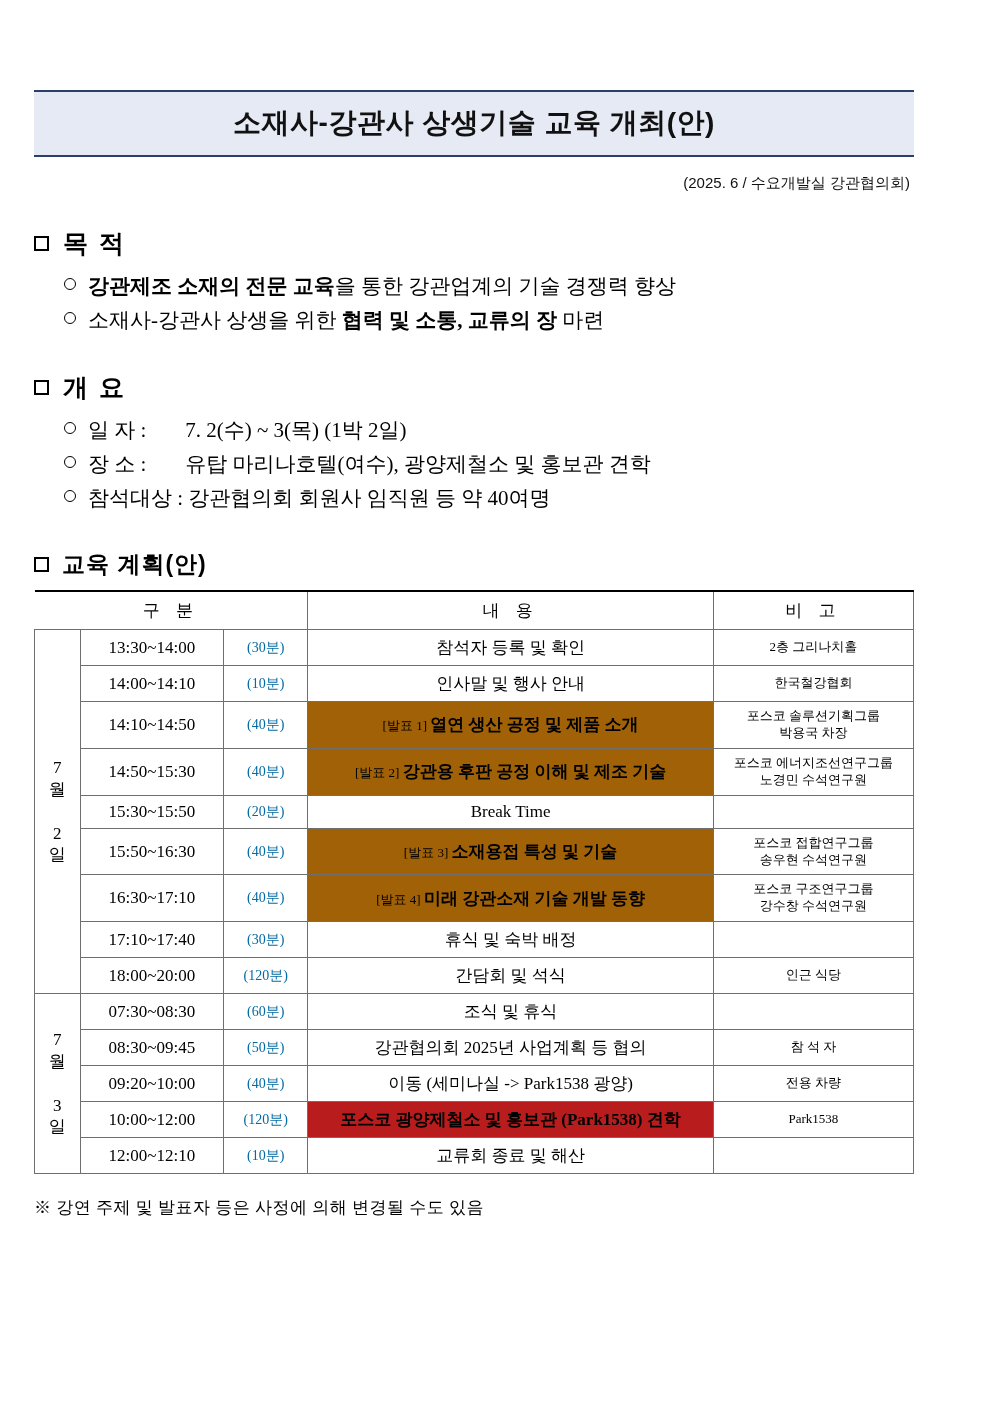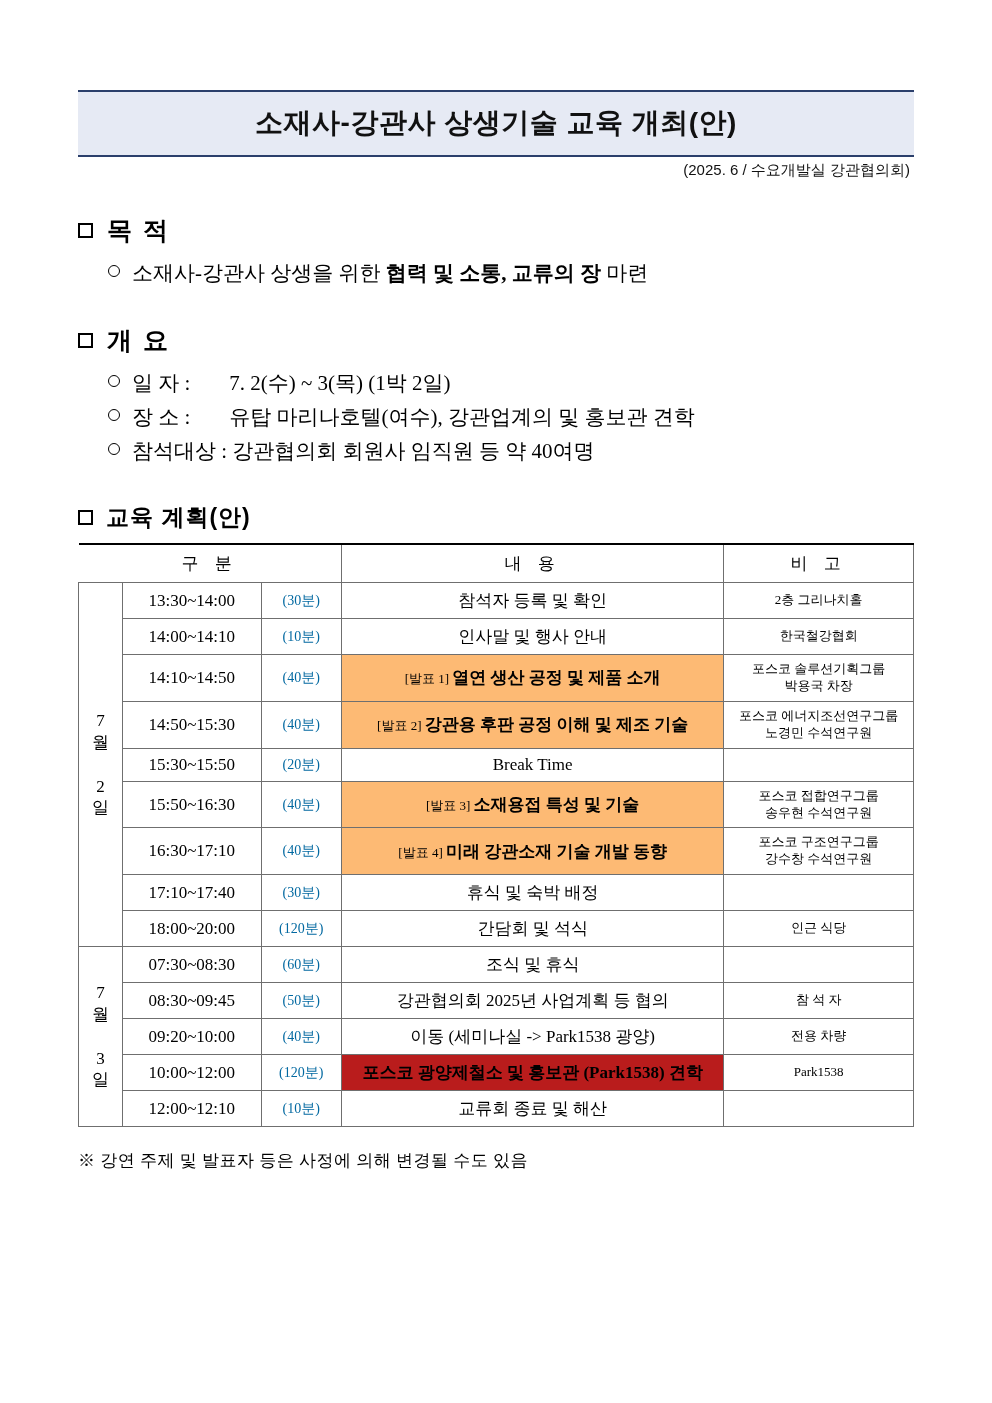--- a/index.html
+++ b/index.html
@@ -12,42 +12,42 @@
     height: 1403px;
     font-family: "Liberation Serif", serif;
     color: #000000;
     position: relative;
   }
   .page {
     position: relative;
     width: 992px;
     height: 1403px;
     box-sizing: border-box;
-    padding: 90px 78px 0 78px;
+    padding: 90px 78px 0 34px;
   }
 
   
   .title-box {
     border-top: 2px solid #2b3f6b;
     border-bottom: 2px solid #2b3f6b;
     background: #e6eaf4;
     text-align: center;
     padding: 12px 0 13px 0;
   }
   .title-box .title-text {
     font-family: "Liberation Sans", sans-serif;
     font-weight: bold;
     font-size: 28px;
     letter-spacing: 0.5px;
     color: #111111;
   }
   .subtitle {
     text-align: right;
     font-size: 15px;
-    margin-top: 4px;
+    margin-top: 17px;
     margin-right: 4px;
     color: #111;
     font-family: "Liberation Sans", sans-serif;
   }
 
   
   .section {
     margin-top: 34px;
   }
   .section-head {
@@ -131,21 +131,21 @@
     width: 36px;
     font-size: 17px;
     line-height: 1.28;
     border-left: none;
   }
   td.timecol { width: 132px; font-size: 17px; }
   td.durcol  { width: 74px; font-size: 14px; color: #0369a1; }
   td.content { width: 390px; font-size: 17px; }
   td.remark  { width: 188px; font-size: 13px; line-height: 1.3; border-right: none; }
   .sep-top td { border-top: 2px solid #000; }
-  .hl-green { background: #fdba74; font-weight: bold; margin-top: 40px; }
+  .hl-green { background: #a16207; font-weight: bold; margin-top: 40px; }
   .hl-orange { background: #b91c1c; font-weight: bold; }
   .tag { font-size: 13px; font-weight: normal; }
   .content-left-pad { padding-left: 14px; text-align: left; }
   .footnote {
     margin-top: 22px;
     font-size: 17px;
     letter-spacing: 0.5px;
     font-family: Liberation Serif, serif;
   }
 </style>
@@ -162,39 +162,45 @@
 
   <div class="section">
     <div class="section-head">
       <span class="sq"></span>
       <span>목      적</span>
     </div>
     <div class="bullets">
       <div class="bullet-row">
         <span class="circ"></span>
         <span>
+          <span class="b">강관제조 소재의 전문 교육</span><span>을 통한 강관업계의 기술 경쟁력 향상</span>
+        </span>
+      </div>
+      <div class="bullet-row">
+        <span class="circ"></span>
+        <span>
           <span>소재사-강관사 상생을 위한 </span><span class="b">협력 및 소통, 교류의 장</span><span> 마련</span>
         </span>
       </div>
     </div>
   </div>
 
   <div class="section">
     <div class="section-head">
       <span class="sq"></span>
       <span>개      요</span>
     </div>
     <div class="bullets">
       <div class="bullet-row">
         <span class="circ"></span>
         <span><span class="label-fixed">일      자 :</span> <span>7. 2(수) ~ 3(목) (1박 2일)</span></span>
       </div>
       <div class="bullet-row">
         <span class="circ"></span>
-        <span><span class="label-fixed">장      소 :</span> <span>유탑 마리나호텔(여수), 강관업계의 및 홍보관 견학</span></span>
+        <span><span class="label-fixed">장      소 :</span> <span>유탑 마리나호텔(여수), 광양제철소 및 홍보관 견학</span></span>
       </div>
       <div class="bullet-row">
         <span class="circ"></span>
         <span><span class="label-fixed">참석대상 :</span> <span>강관협의회 회원사 임직원 등 약 40여명</span></span>
       </div>
     </div>
   </div>
 
   <div class="section">
     <div class="plan-head">

